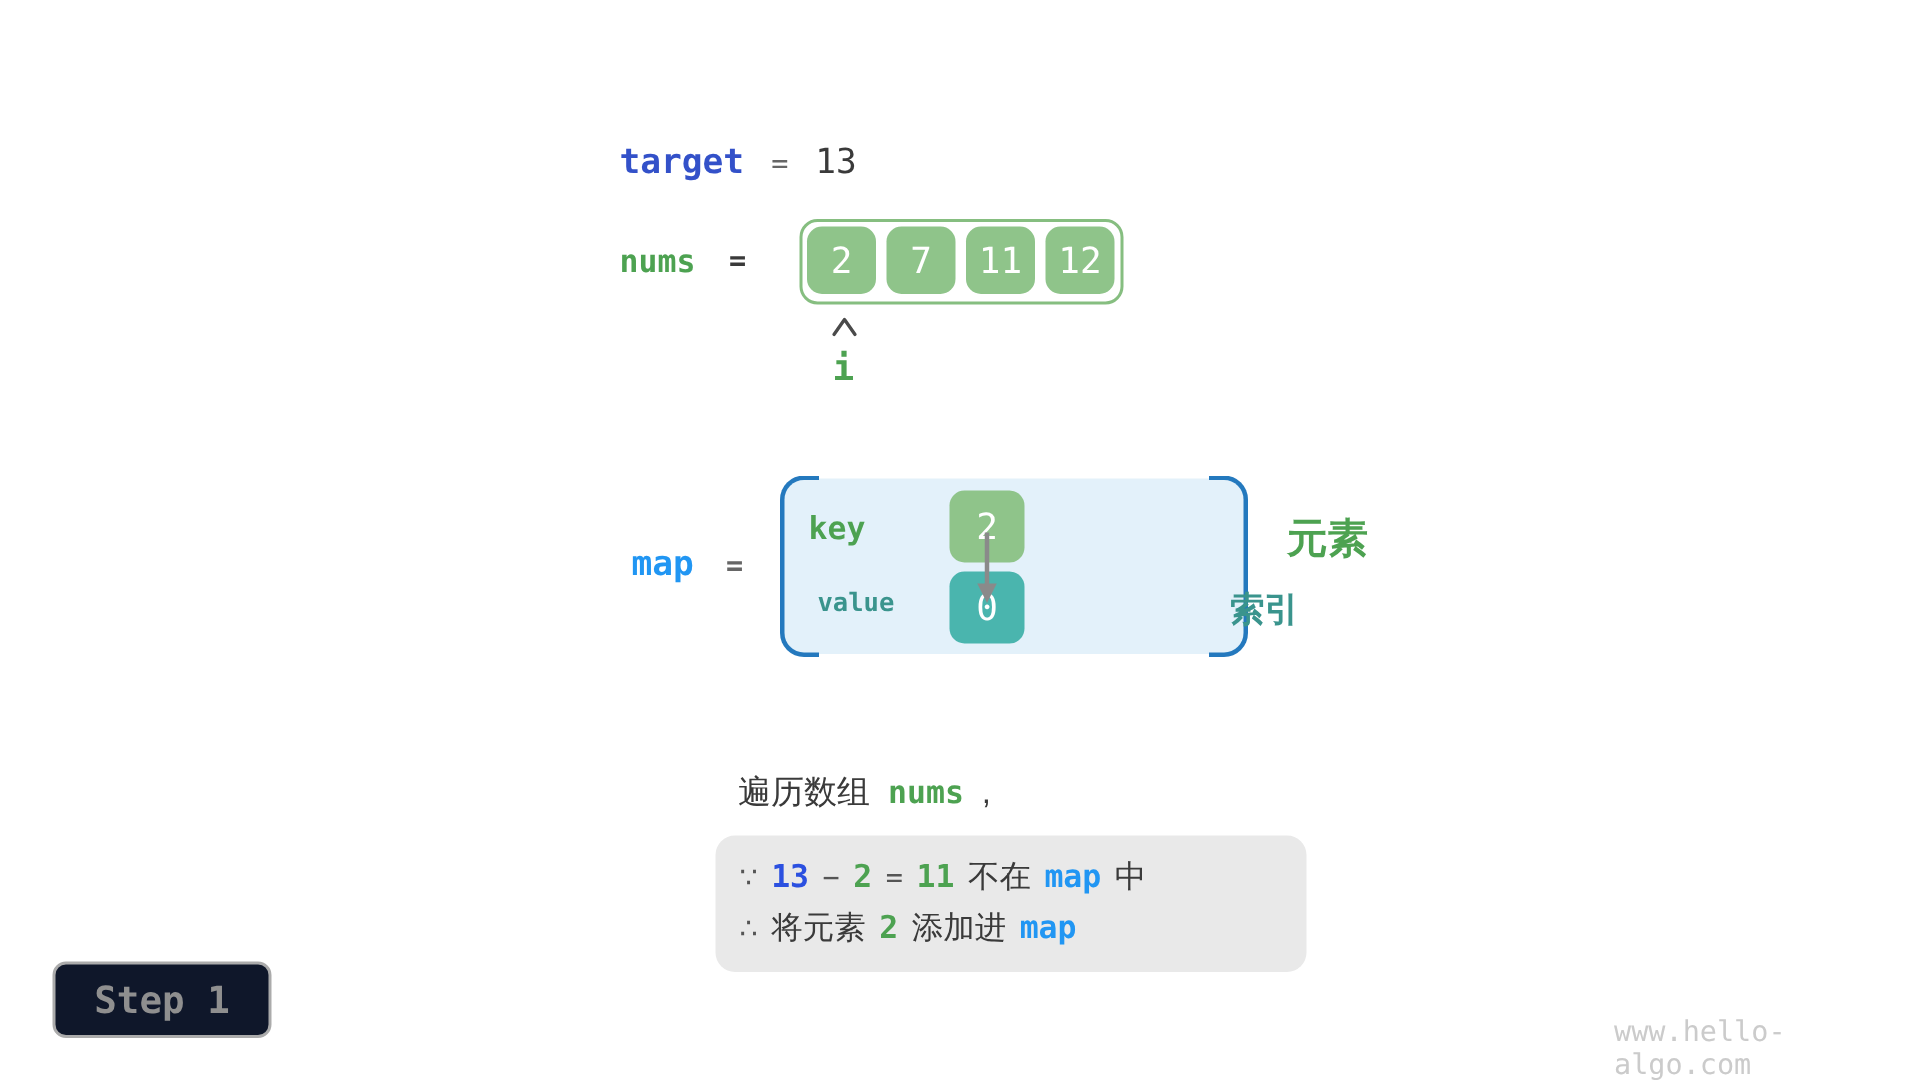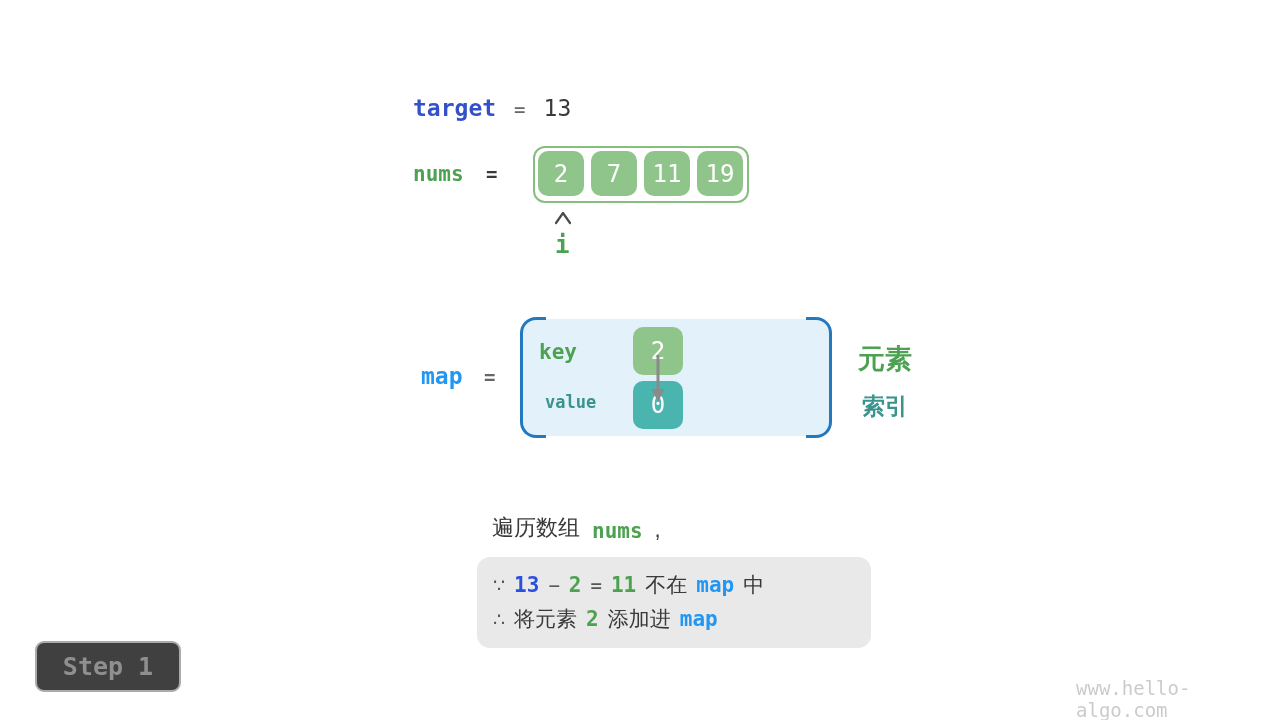--- a/index.html
+++ b/index.html
@@ -49,42 +49,42 @@
   .bracket{position:absolute; top:317px; width:26px; height:121px; border:3px solid var(--bracket-blue);}
   .bracket-left{left:520px; border-right:none; border-radius:16px 0 0 16px;}
   .bracket-right{left:806px; border-left:none; border-radius:0 16px 16px 0;}
   .key-label{position:absolute; left:539px; top:340px; color:var(--green-text); font-weight:bold; font-size:21px;}
   .value-label{position:absolute; left:545px; top:392px; color:var(--teal-text); font-weight:bold; font-size:17px;}
   .kv-box{position:absolute; left:633px; width:50px; height:48px; border-radius:10px; color:#fff; font-size:24px; display:flex; align-items:center; justify-content:center;}
   .key-box{top:327px; background:var(--green);}
   .value-box{top:381px; background:var(--teal);}
   .kv-arrow{position:absolute; left:648px; top:350px; z-index:3;}
   .legend-element{position:absolute; left:858px; top:341px; color:var(--green-text); font-weight:bold; font-size:27px;}
-  .legend-index{position:absolute; left:862px; top:391px; color:var(--teal-text); font-weight:bold; font-size:23px;text-align:center;}
+  .legend-index{position:absolute; left:820px; top:391px; color:var(--teal-text); font-weight:bold; font-size:23px;text-align:center;}
 
   
-  .caption{position:absolute; left:492px; top:513px; display:flex; align-items:flex-end; font-size:22px; color:var(--dark);}
+  .caption{position:absolute; left:492px; top:513px; display:flex; align-items:center; font-size:22px; color:var(--dark);}
   .caption-code{color:var(--green-text); font-weight:bold; margin:0 12px; font-size:21px;}
 
   
   .reasoning-box{
     position:absolute; left:477px; top:557px; width:394px; height:91px;
     background:var(--box-gray); border-radius:13px; padding:11px 0 0 16px;
   }
   .reason-line{display:flex; align-items:baseline; gap:9px; font-size:21px; line-height:33px; color:var(--dark);}
   .sym{color:#555; font-family:"DejaVu Sans",sans-serif; font-size:19px;}
   .num-indigo{color:#2B50E0; font-weight:bold;}
   .num-green{color:var(--green-text); font-weight:bold;}
   .op{color:#555; font-size:19px;}
   .code-blue{color:var(--blue); font-weight:bold;}
 
   
   .step-badge{
     position:absolute; left:35px; top:641px; width:146px; height:51px;
-    border:2px solid var(--step-border); border-radius:9px; background:#404040;
+    border:2px solid var(--step-border); border-radius:9px; background:#0f172a;
     display:flex; align-items:center; justify-content:center;
     color:var(--step-gray); font-weight:bold; font-size:25px;
   }
 
   
   .watermark{position:absolute; left:1076px; top:677px; color:var(--watermark-gray); font-size:19px;}
 </style>
 </head>
 <body>
 
@@ -95,21 +95,21 @@
     <span class="eq-light">=</span>
     <span class="target-value">13</span>
   </div>
 
   <span class="nums-label">nums</span>
   <span class="nums-eq">=</span>
   <div class="nums-array">
     <div class="array-cell">2</div>
     <div class="array-cell">7</div>
     <div class="array-cell">11</div>
-    <div class="array-cell">19</div>
+    <div class="array-cell">12</div>
   </div>
 
   <svg class="pointer-caret" width="20" height="15" viewBox="0 0 20 15">
     <polyline points="3,13 10,3 17,13" fill="none" stroke="#4A4A4A" stroke-width="2.2" stroke-linecap="round" stroke-linejoin="round"></polyline>
   </svg>
   <span class="pointer-label">i</span>
 
   <span class="map-label">map</span>
   <span class="map-eq">=</span>
   <div class="map-fill"></div>

